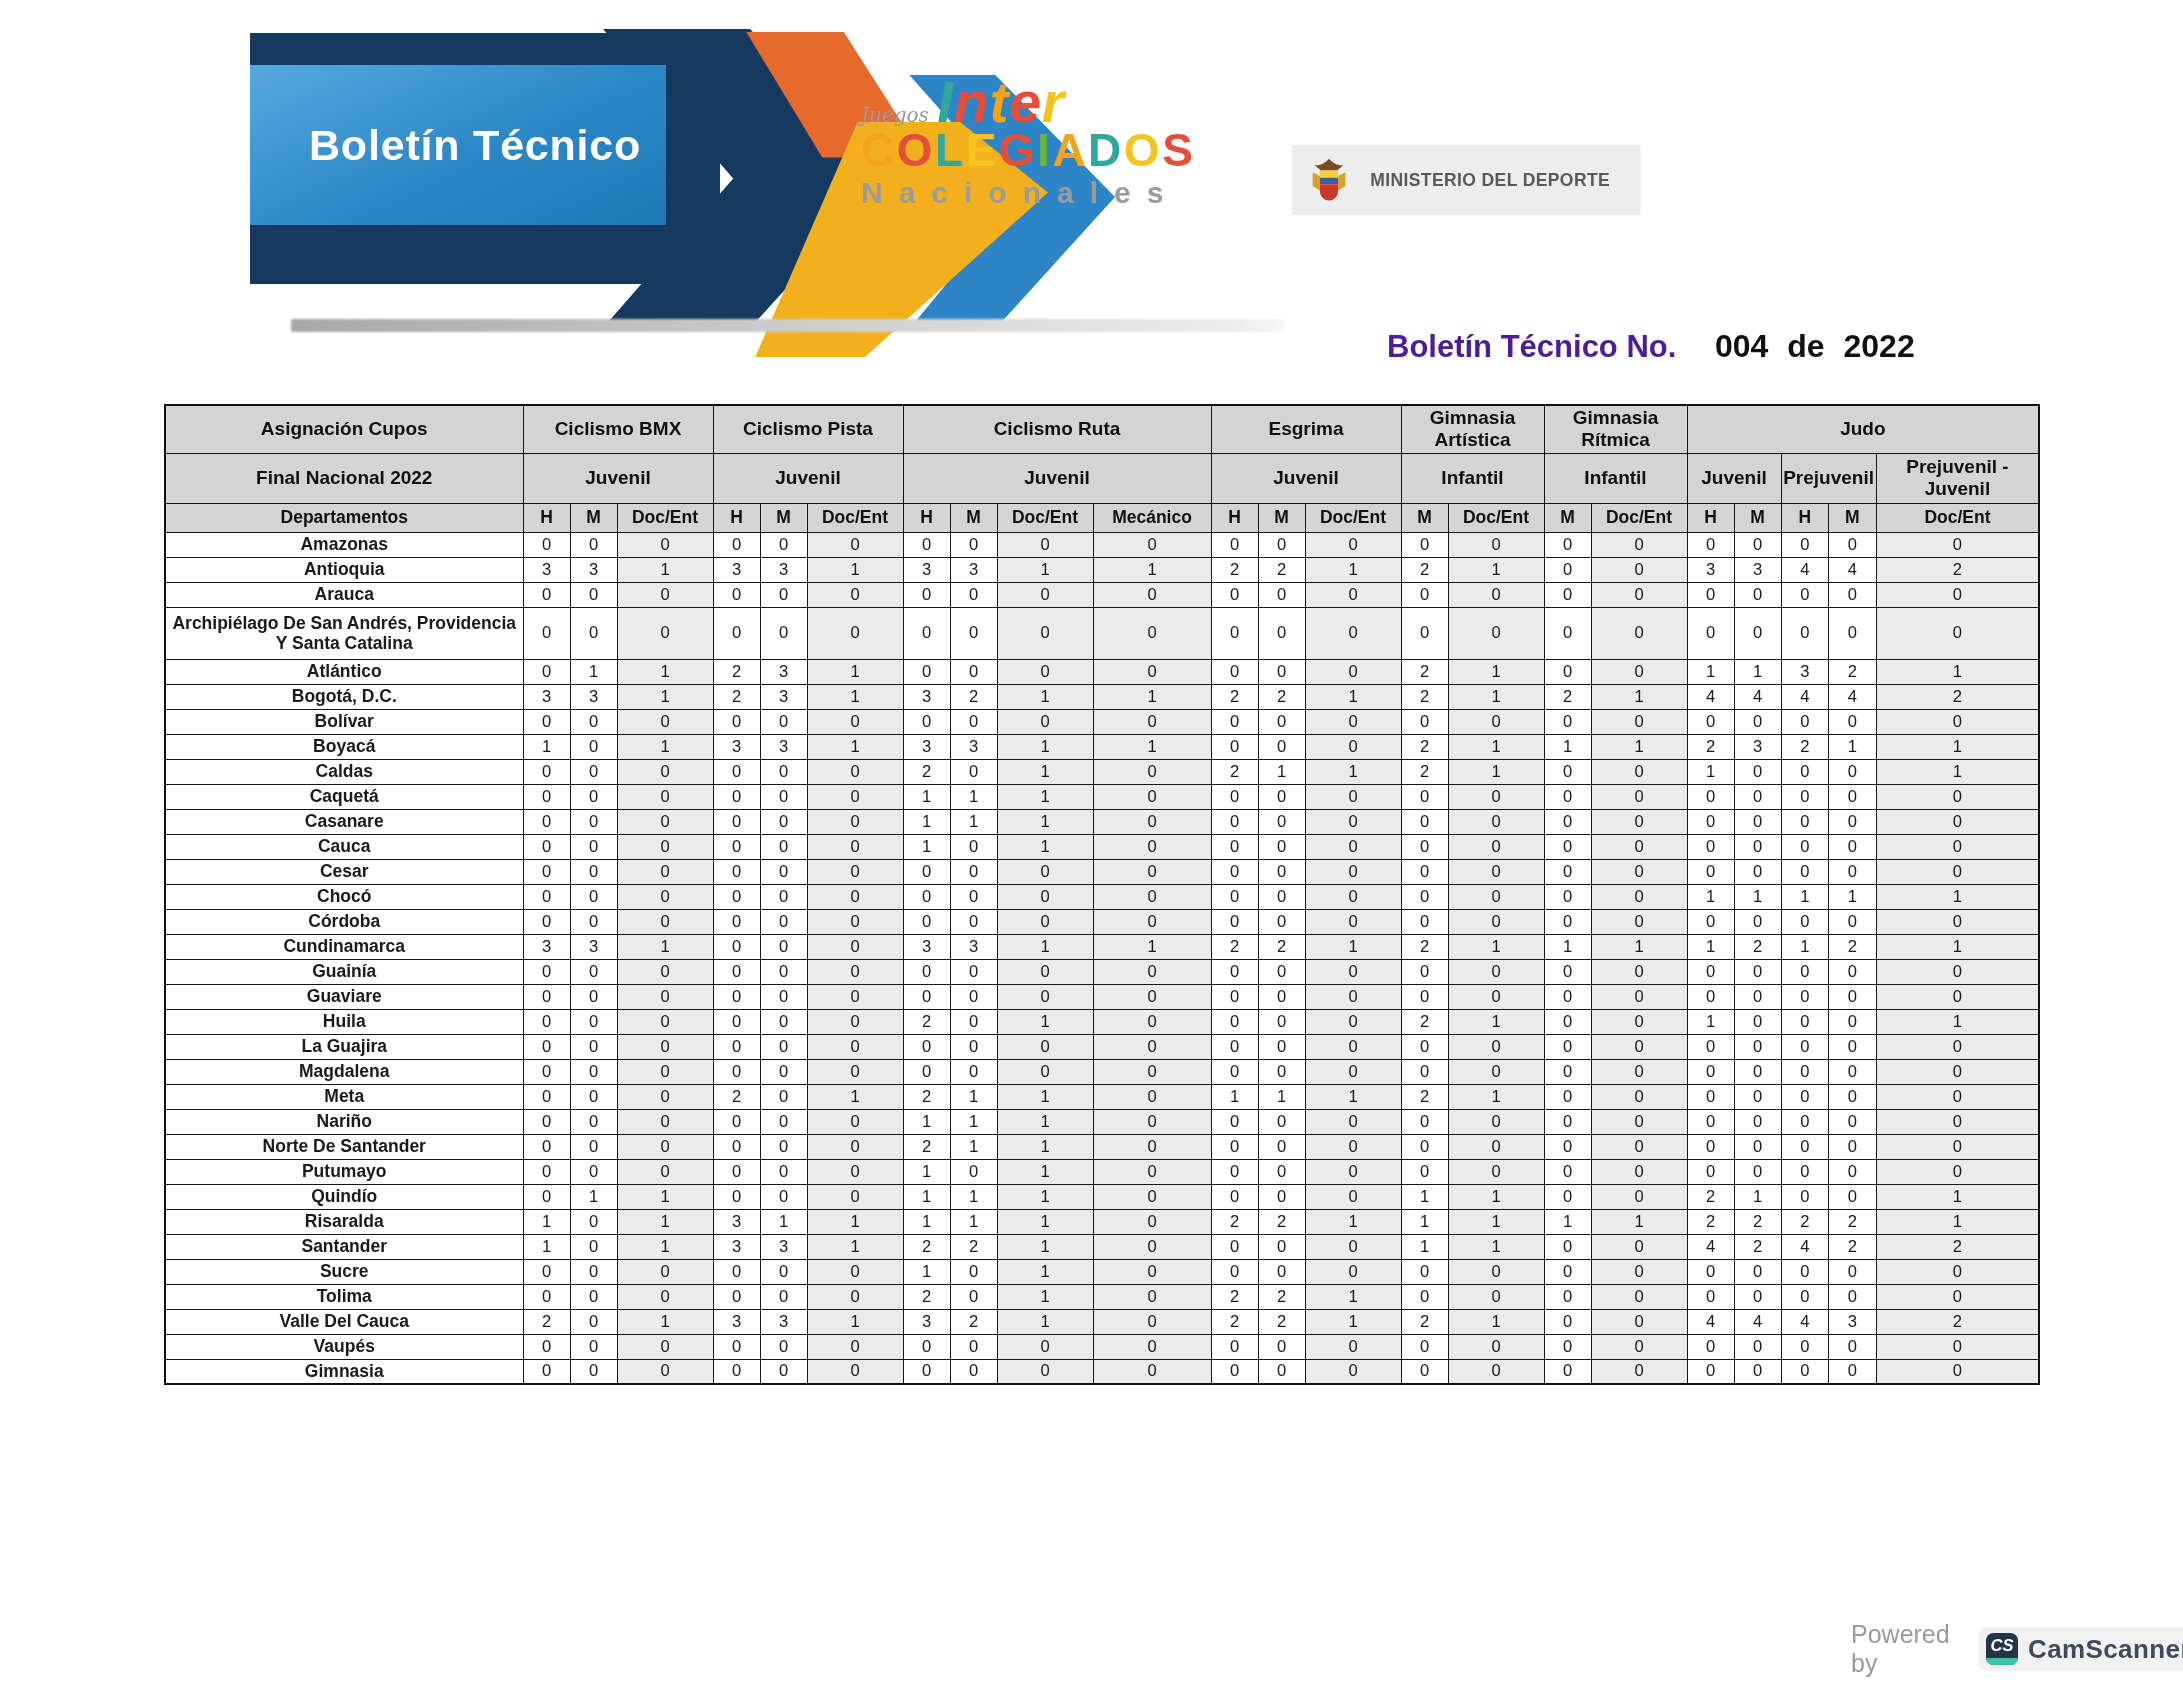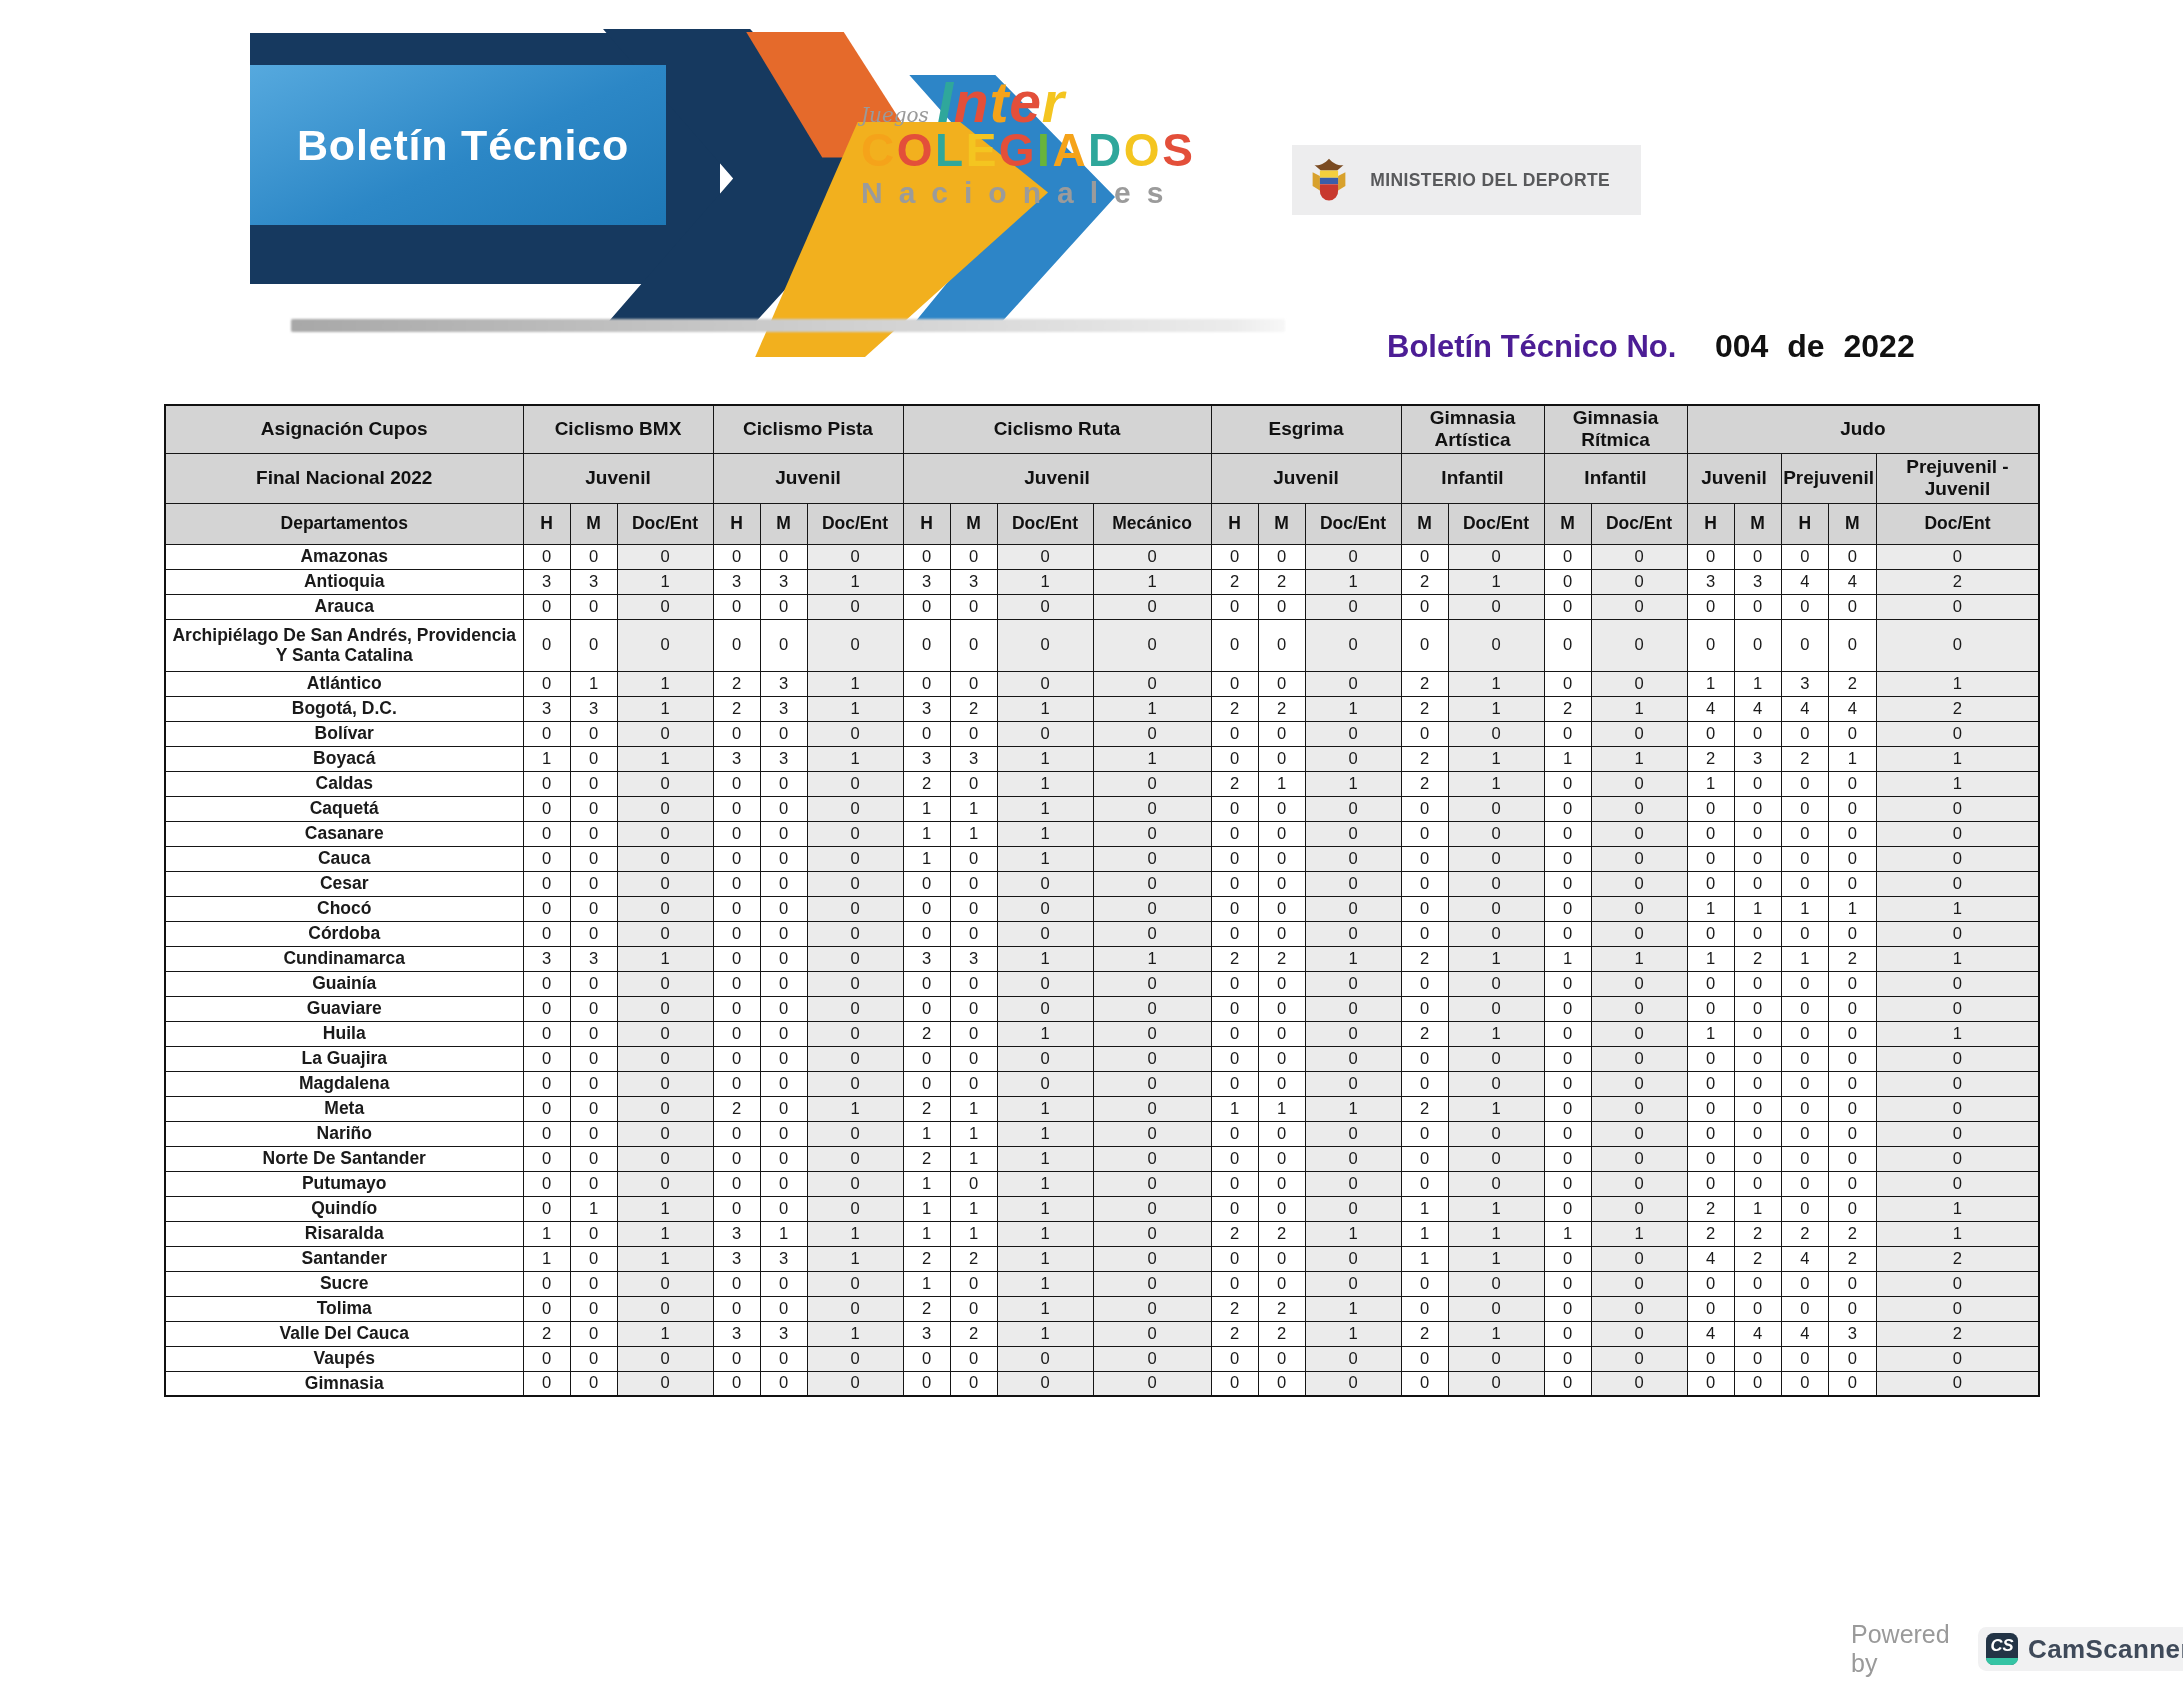--- a/index.html
+++ b/index.html
@@ -14,21 +14,21 @@
     clip-path:polygon(0 0,52% 0,100% 50%,52% 100%,0 100%,46% 50%);}
   .bn-blue-chev{left:491px;top:46px;width:374px;height:254px;background:#2d85c7;
     clip-path:polygon(45% 0,68% 0,100% 48%,68% 100%,45% 100%,74% 48%);}
   .bn-orange{left:462px;top:2.5px;width:212px;height:126px;background:#e56a2b;
     clip-path:polygon(16% 0,62% 0,100% 100%,52% 100%);}
   .bn-yellow{left:432px;top:93px;width:366px;height:235px;background:#f2b01e;
     clip-path:polygon(48% 0,76% 0,100% 30%,50% 100%,20% 100%);}
   .bn-bluebox{left:0;top:36px;width:416px;height:160px;
     background:linear-gradient(155deg,#56a9de 0%,#2c87c6 55%,#1e78b6 100%);
     display:flex;align-items:center;}
-  .bn-title{padding-left:47px;color:#ffffff;font-size:43px;font-weight:bold;letter-spacing:0.8px;}
+  .bn-title{padding-left:59px;color:#ffffff;font-size:43px;font-weight:bold;letter-spacing:0.8px;}
 
   
   .logo{position:absolute;left:861px;top:77px;width:432px;}
   .logo-row1{display:flex;align-items:flex-end;}
   .logo-juegos{font-family:"DejaVu Serif",serif;font-style:italic;font-size:20px;color:#9a9a9a;
     margin-right:8.3px;margin-bottom:0;}
   .logo-inter{font-size:57px;line-height:50px;font-weight:bold;font-style:italic;letter-spacing:0.8px;}
   .logo-coleg{font-size:46px;line-height:47px;font-weight:bold;letter-spacing:2.5px;}
   .logo-nac{font-size:30px;line-height:37px;color:#9b9b9b;letter-spacing:16px;font-weight:bold;}
 
@@ -46,21 +46,21 @@
   .bulletin-number{position:absolute;left:1715px;top:328px;font-size:32px;font-weight:bold;color:#111;
     word-spacing:10px;}
 
   
   table.cupos{position:absolute;left:164px;top:404px;border-collapse:collapse;table-layout:fixed;
     border:2.5px solid #111;}
   .cupos th,.cupos td{border:1.7px solid #161616;padding:0 1.7px;overflow:hidden;}
   .cupos thead th{background:#d4d4d4;font-weight:bold;color:#111;}
   .cupos thead tr.hr1{height:48px;}
   .cupos thead tr.hr2{height:50px;}
-  .cupos thead tr.hr3{height:41px;}
+  .cupos thead tr.hr3{height:29px;}
   .hr1 th{font-size:19px;}
   .hr2 th{font-size:19px;}
   .hr3 th{font-size:17.5px;}
   .cupos tbody tr{height:25px;}
   .cupos tbody tr.tall{height:52px;}
   td.dept{font-weight:bold;font-size:17.5px;text-align:center;background:#ffffff;line-height:1.15;}
   td.num{font-size:16.6px;text-align:center;background:#ffffff;}
   td.shade{background:#ebebeb;}
 
   

